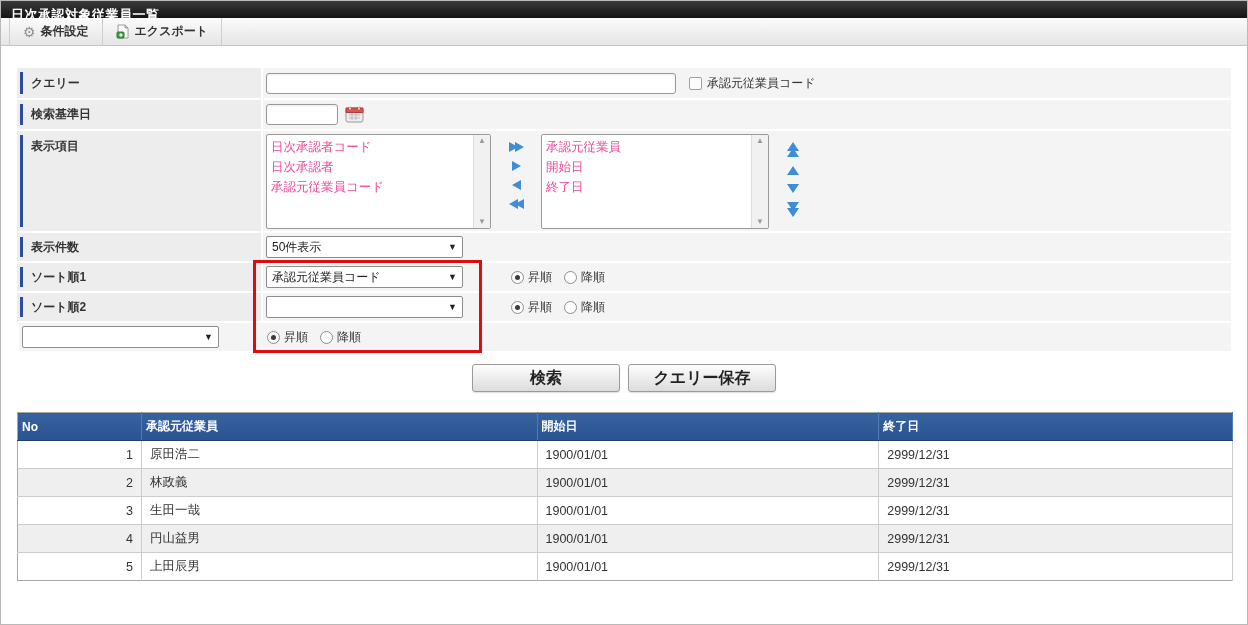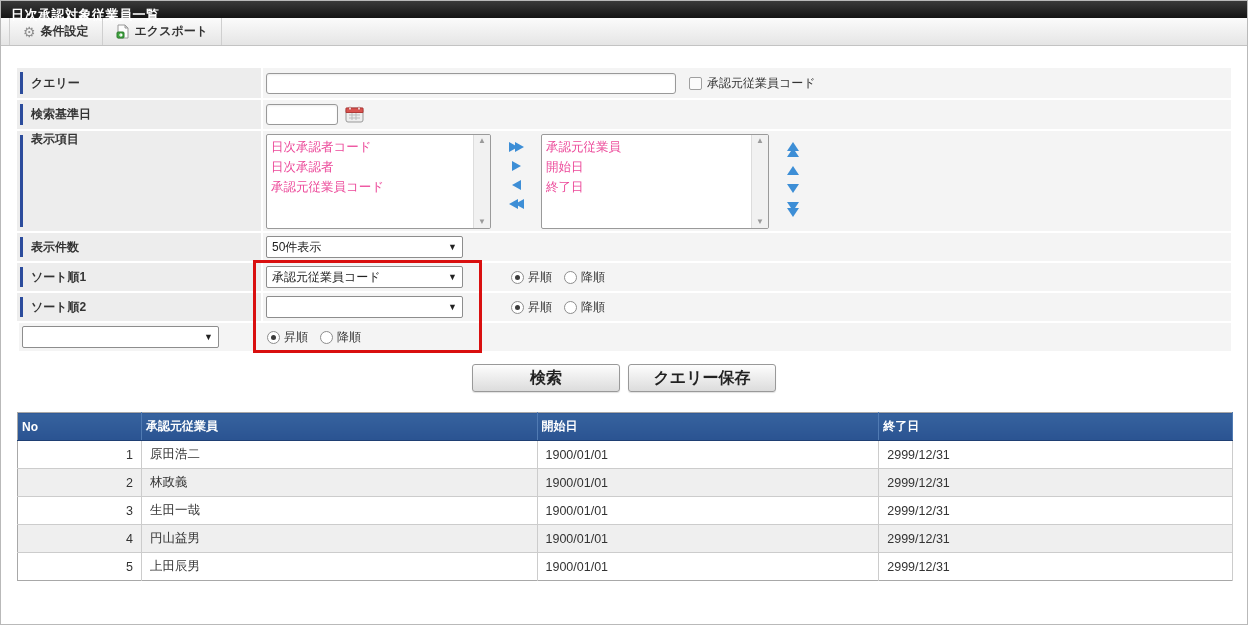--- a/index.html
+++ b/index.html
@@ -17,21 +17,21 @@
              border-left:1px solid #cfcfcf; border-right:1px solid #cfcfcf; cursor:pointer; margin-right:-1px; }
   .gear { color:#8f8f8f; font-size:14px; line-height:1; }
 
   
   .content { padding:22px 16px 0 16px; }
   .form { position:relative; }
   .frow { display:flex; margin-bottom:2px; }
   .flabel { width:244px; background:#ededed; position:relative; font-size:12px; font-weight:bold; color:#333;
             padding-left:14px; display:flex; align-items:center; }
   .flabel::before { content:""; position:absolute; left:3px; top:4px; bottom:4px; width:3px; background:#2c4c9c; }
-  .flabel.top { align-items:flex-start; }
+  .flabel.top { align-items:flex-start; padding-top:7px; }
   .fval { flex:1; background:#f4f4f4; margin-left:2px; display:flex; align-items:center; padding-left:3px; }
   .fval.top { align-items:flex-start; padding-top:3px; }
 
   .h30{height:30px} .h29{height:29px} .h100{height:100px} .h28{height:28px}
 
   input.text { height:21px; border:1px solid #999; border-radius:3px; background:#fff; padding:0 5px; font-size:12px;
                font-family:inherit; box-shadow:inset 0 1px 2px rgba(0,0,0,.08); }
   .w410{width:410px} .w72{width:72px}
 
   .chk { width:13px; height:13px; border:1px solid #a0a0a0; border-radius:2px; background:#fbfbfb; display:inline-block; }

